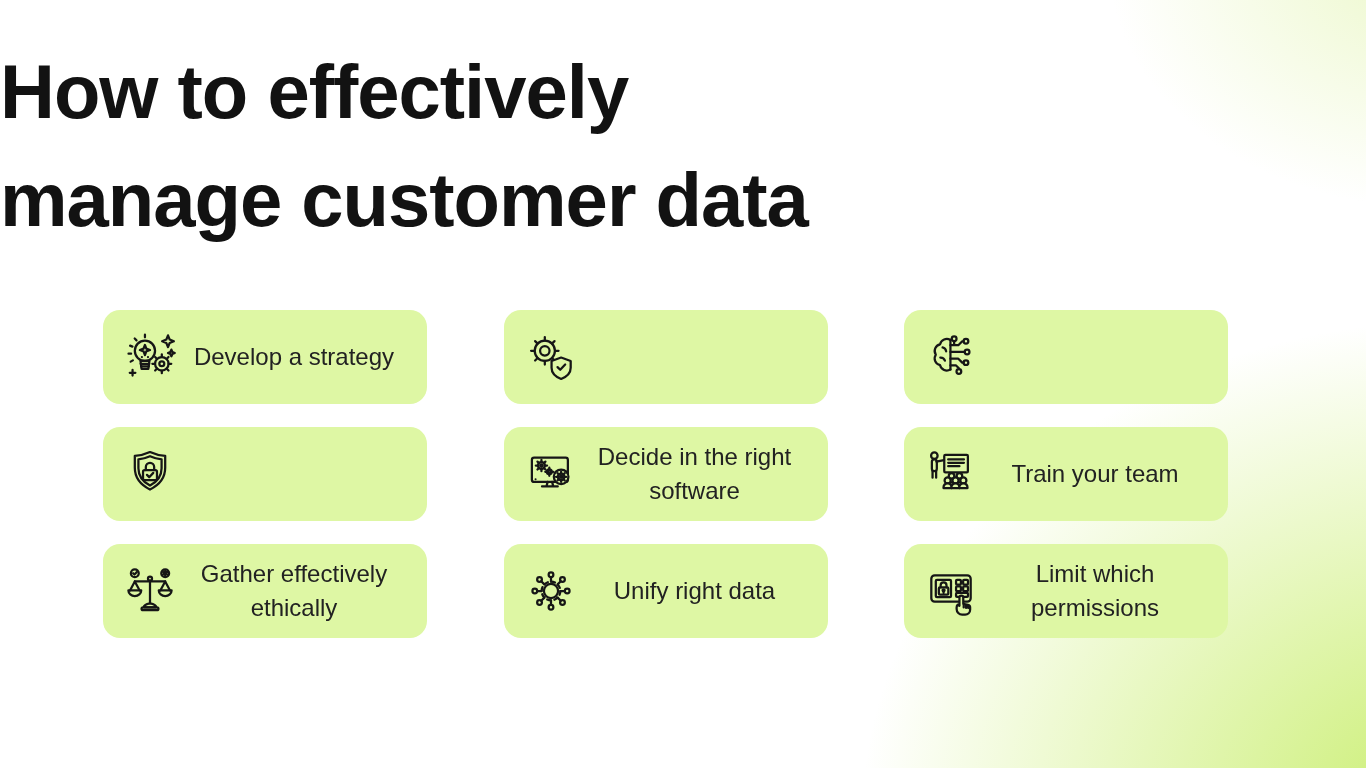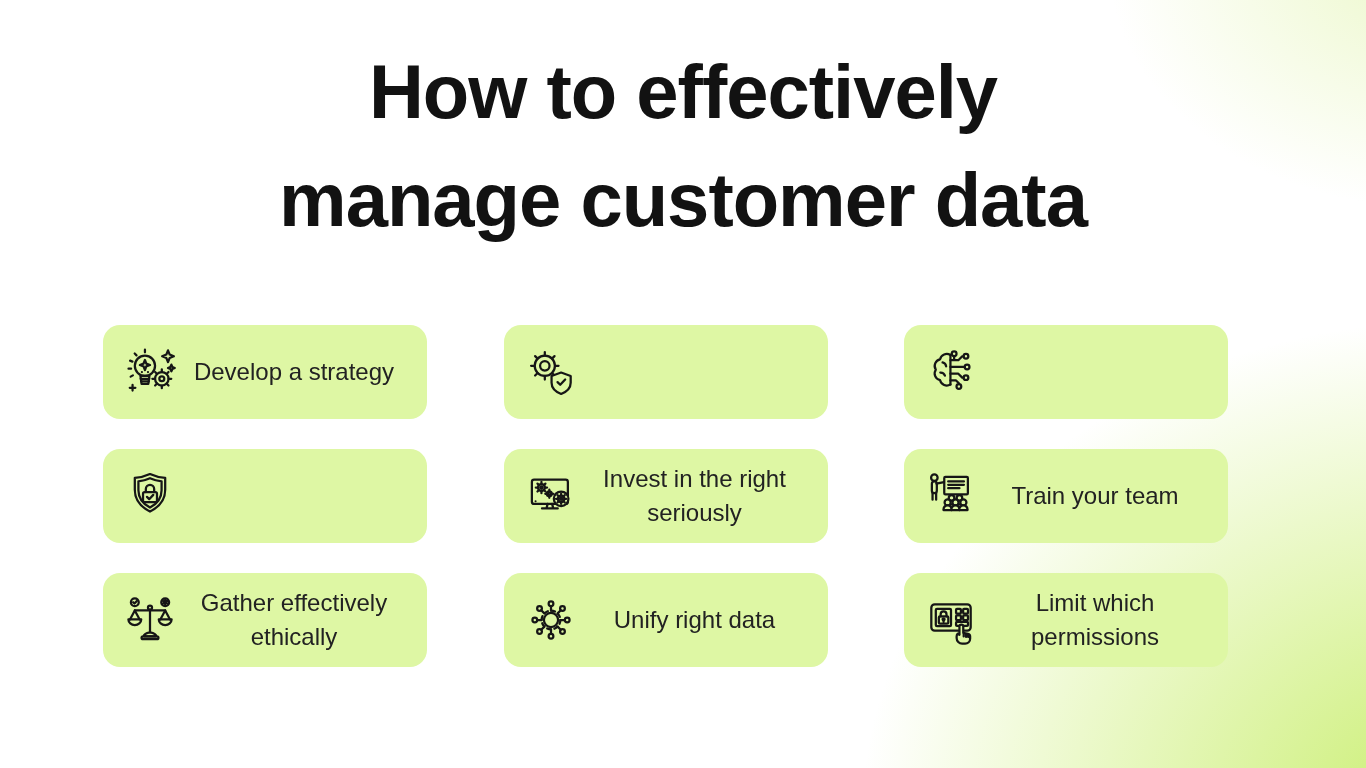--- a/index.html
+++ b/index.html
@@ -9,30 +9,30 @@
   }
   .page {
     position: relative; width: 1366px; height: 768px;
     background:
       radial-gradient(ellipse 920px 780px at 1450px 820px, #c9ee6e 0%, rgba(201,238,110,0) 64%),
       radial-gradient(ellipse 520px 400px at 1430px -40px, rgba(223,243,166,0.6) 0%, rgba(223,243,166,0) 62%),
       #ffffff;
   }
   .title {
     position: absolute; top: 38px; left: 0; width: 100%;
-    text-align: center; color: #121212;
+    color: #121212;
     font-size: 76px; font-weight: 700; line-height: 108px; letter-spacing: -1px;
   }
   .grid {
-    position: absolute; left: 103px; top: 325px; width: 1125px;
+    position: absolute; left: 103px; top: 310px; width: 1125px;
     display: grid;
     grid-template-columns: 324px 324px 324px;
     grid-auto-rows: 94px;
     justify-content: space-between;
-    row-gap: 30px;
+    row-gap: 23px;
   }
   .card {
     background: #def7a4;
     border-radius: 17px;
     display: flex; align-items: center;
     padding: 0 16px 0 20px;
     box-sizing: border-box;
   }
   .icon { flex: 0 0 auto; width: 54px; height: 54px; display: flex; align-items: center; justify-content: center; }
   .icon svg { width: 54px; height: 54px; }
@@ -161,21 +161,21 @@
 
             <circle class="mk" cx="33" cy="26.5" r="6.5" stroke="#161616"></circle>
             <circle cx="33" cy="26.5" r="2.9"></circle>
               <circle cx="33" cy="26.5" r="1"></circle>
             <path d="M33 23.6 V21.9 M35.9 26.5 H37.6 M33 29.4 V31.1 M30.1 26.5 H28.4
                      M35.05 24.45 L36.25 23.25 M30.95 24.45 L29.75 23.25
                      M35.05 28.55 L36.25 29.75 M30.95 28.55 L29.75 29.75"></path>
           </g>
         </svg>
       </span>
-      <span class="label">Invest in the right seriously</span>
+      <span class="label">Decide in the right software</span>
     </section>
 
     <section class="card">
       <span class="icon">
         <svg viewBox="0 0 48 48">
           <g class="st">
             <rect class="mk" x="18" y="7" width="21" height="15.5" rx="1"></rect>
             <path d="M21.5 11 H35.5 M21.5 14 H35.5 M21.5 17 H31.5"></path>
             <circle cx="9.2" cy="7.7" r="2.9"></circle>
             <rect x="7" y="11" width="4.4" height="10.5" rx="2.2"></rect>

